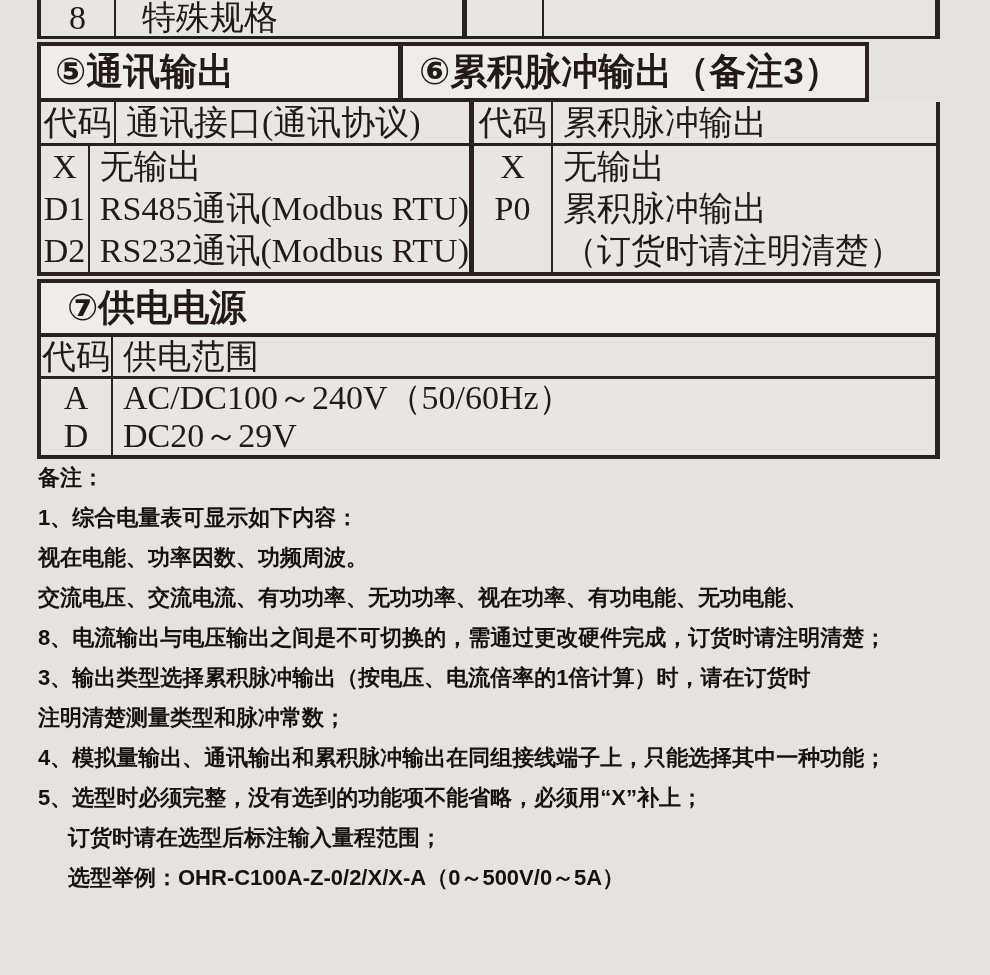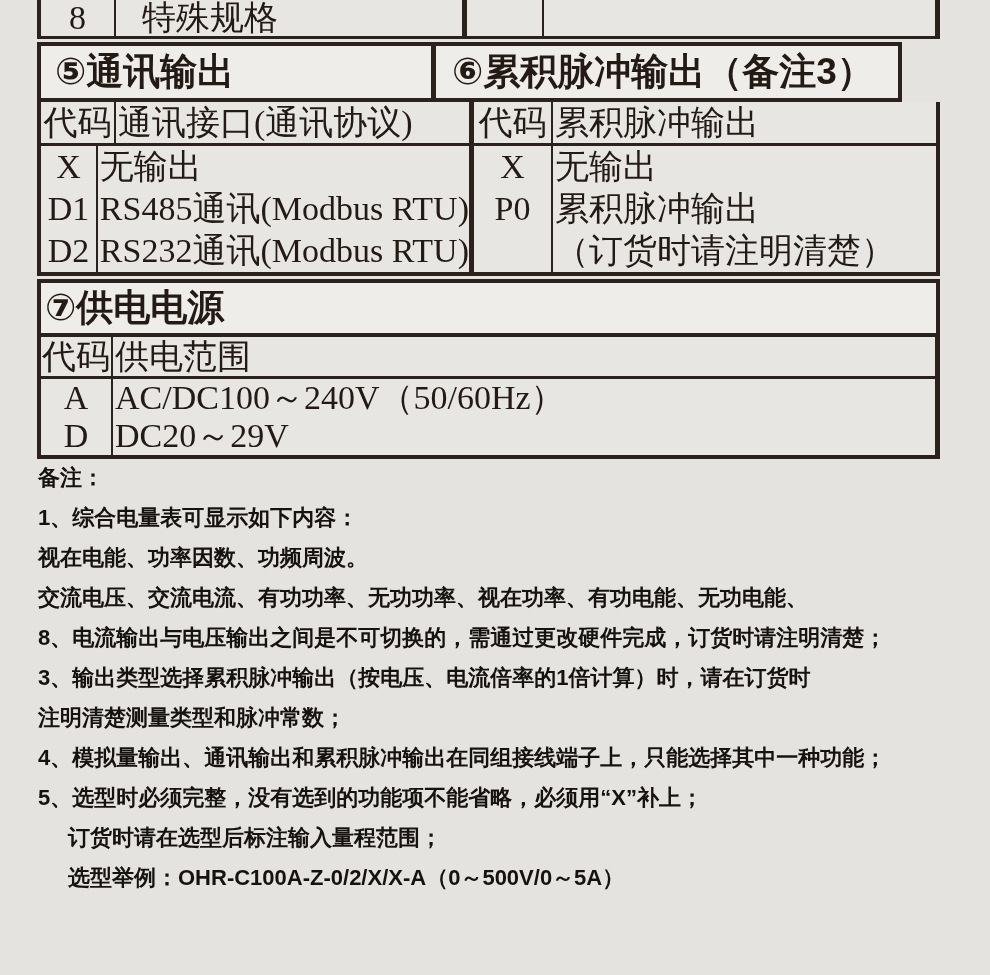--- a/index.html
+++ b/index.html
@@ -35,46 +35,46 @@
   .toprow .c4{flex:1;}
   
   .band{top:42px;left:37px;width:903px;height:60px;display:flex;}
   .bcell{
     box-sizing:border-box;background:var(--band-bg);
     border:4px solid var(--border-color);
     display:flex;align-items:center;white-space:nowrap;
     font-family:"Liberation Sans","DejaVu Sans",sans-serif;
     font-weight:700;font-size:37px;color:var(--table-ink);
   }
-  .bl{width:399px;border-right-width:5px;padding-left:14px;}
+  .bl{width:366px;border-right-width:5px;padding-left:14px;}
   .br{width:466px;border-left-width:0;padding-left:16px;}
   
   .twin{top:102px;left:37px;width:903px;height:174px;display:flex;}
   .side{
     box-sizing:border-box;background:var(--cell-bg);
     border:0 solid var(--border-color);border-bottom-width:4px;
     display:flex;flex-direction:column;
   }
   .sl{width:437px;border-left-width:4px;border-right-width:5px;}
   .sr{width:466px;border-right-width:4px;}
   .hd{display:flex;box-sizing:border-box;height:44px;border-bottom:3px solid var(--border-color);}
   .bd{display:flex;flex:1;}
   .colcode{box-sizing:border-box;border-right:2px solid var(--border-color);}
   .sl .colcode{width:75px;}
   .sr .colcode{width:79px;}
-  .coldesc{flex:1;padding-left:2px;box-sizing:border-box;}
+  .coldesc{flex:1;padding-left:10px;box-sizing:border-box;}
   .t{
     display:flex;align-items:center;white-space:nowrap;
     font-size:34px;color:var(--table-ink);
   }
   .hd .t{height:100%;}
   .hd .colcode.t,.colcode .t{justify-content:center;}
   .line{height:42px;}
   
-  .band7{top:279px;left:37px;width:903px;height:58px;padding-left:4px;}
+  .band7{top:279px;left:37px;width:903px;height:58px;padding-left:26px;}
   .tbl7{
     top:337px;left:37px;width:903px;height:122px;
     background:var(--cell-bg);
     border:0 solid var(--border-color);
     border-left-width:4px;border-right-width:5px;border-bottom-width:4px;
     display:flex;flex-direction:column;
   }
   .tbl7 .hd{height:42px;}
   .tbl7 .colcode{width:72px;}
   .tbl7 .line{height:38px;}

